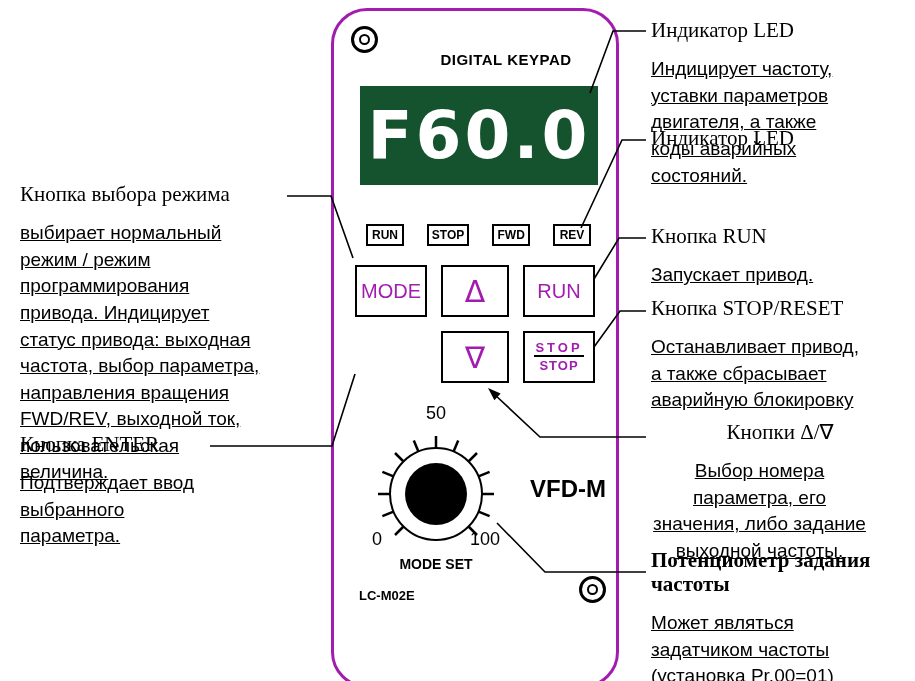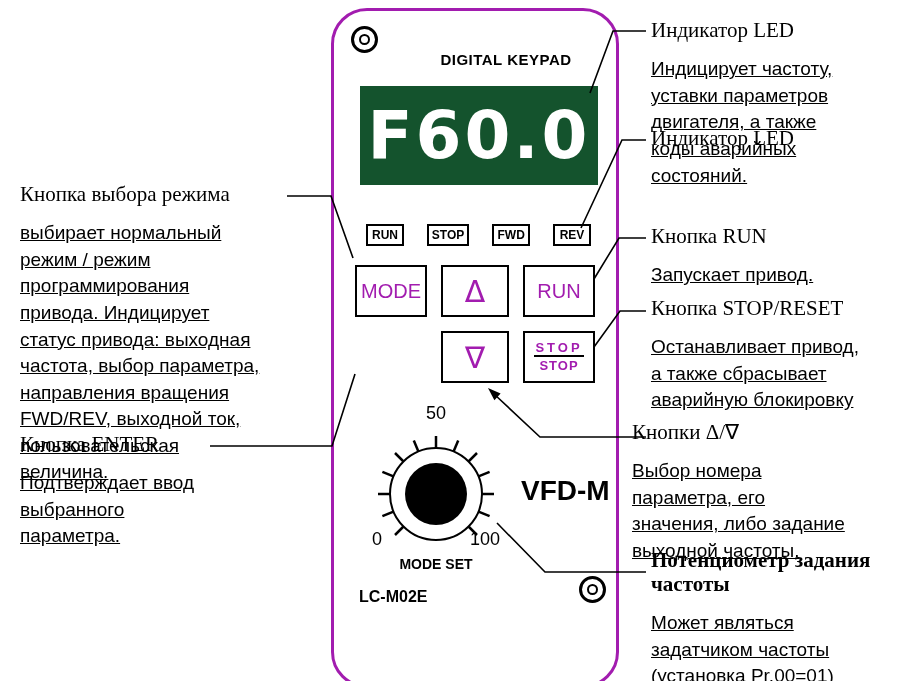--- a/index.html
+++ b/index.html
@@ -52,41 +52,41 @@
   .btn-stop  { left:189px; top:320px; width:72px; flex-direction:column; font-size:13px; font-weight:bold; }
   .stop-line  { border-bottom:2px solid #000; letter-spacing:3px; line-height:15px; padding:0 1px; }
   .reset-line { letter-spacing:1px; line-height:17px; }
 
   .knob-svg { position:absolute; left:32px; top:413px; }
   .knob-label { position:absolute; font-size:18px; }
   .knob-label-mid { left:88px; top:392px; width:28px; text-align:center; }
   .knob-label-min { left:38px;  top:518px; }
   .knob-label-max { left:136px; top:518px; }
   .freq-set { position:absolute; left:54px; top:545px; width:96px; text-align:center; font-size:14px; font-weight:bold; }
-  .model { position:absolute; left:187px; top:464px; font-size:28px; font-weight:bold; }
-  .board-label { position:absolute; left:25px; top:577px; font-size:16px; font-weight:bold; }
+  .model { position:absolute; left:196px; top:464px; font-size:24px; font-weight:bold; }
+  .board-label { position:absolute; left:25px; top:577px; font-size:13px; font-weight:bold; }
 
   
   .ann { position:absolute; z-index:3; }
   .ann-title { font-family:"Liberation Serif", serif; font-size:21px; line-height:1.15; }
   .ann-title.bold { font-weight:bold; }
   .ann-body { font-family:"Liberation Sans", sans-serif; font-size:19px; line-height:1.4; margin-top:14px;text-decoration:underline; }
 
   .ann-left-0  { left:20px;  top:182px; width:295px; }
   .ann-left-0 .ann-body { width:250px; }
   .ann-left-1  { left:20px;  top:432px; width:240px; }
   .ann-left-1 .ann-body { width:205px; }
   .ann-right-0 { left:651px; top:18px;  width:258px; }
   .ann-right-0 .ann-body { width:210px; }
   .ann-right-1 { left:651px; top:126px; width:262px; }
   .ann-right-1 .ann-body { width:214px; }
   .ann-right-2 { left:651px; top:224px; width:250px; }
   .ann-right-3 { left:651px; top:296px; width:258px; }
   .ann-right-3 .ann-body { width:220px; }
-  .ann-right-4 { left:632px; top:420px; width:258px; }
+  .ann-right-4 { left:651px; top:420px; width:258px;text-align:center; }
   .ann-right-4 .ann-body { width:217px; }
   .ann-right-5 { left:651px; top:548px; width:248px; }
   .ann-right-5 .ann-title { width:238px;font-family:Liberation Serif, serif; }
   .ann-right-5 .ann-body { width:197px; }
 </style>
 </head>
 <body>
 
 <div class="stage">
 

